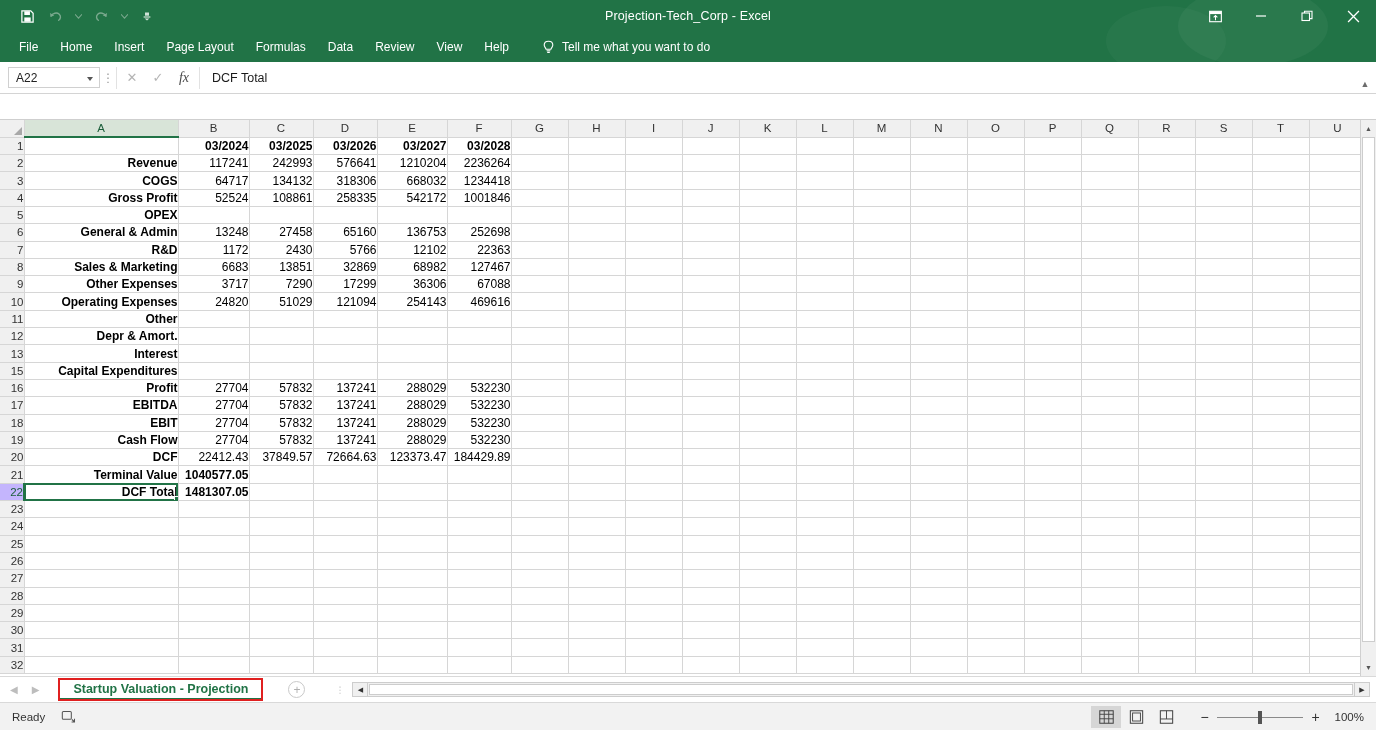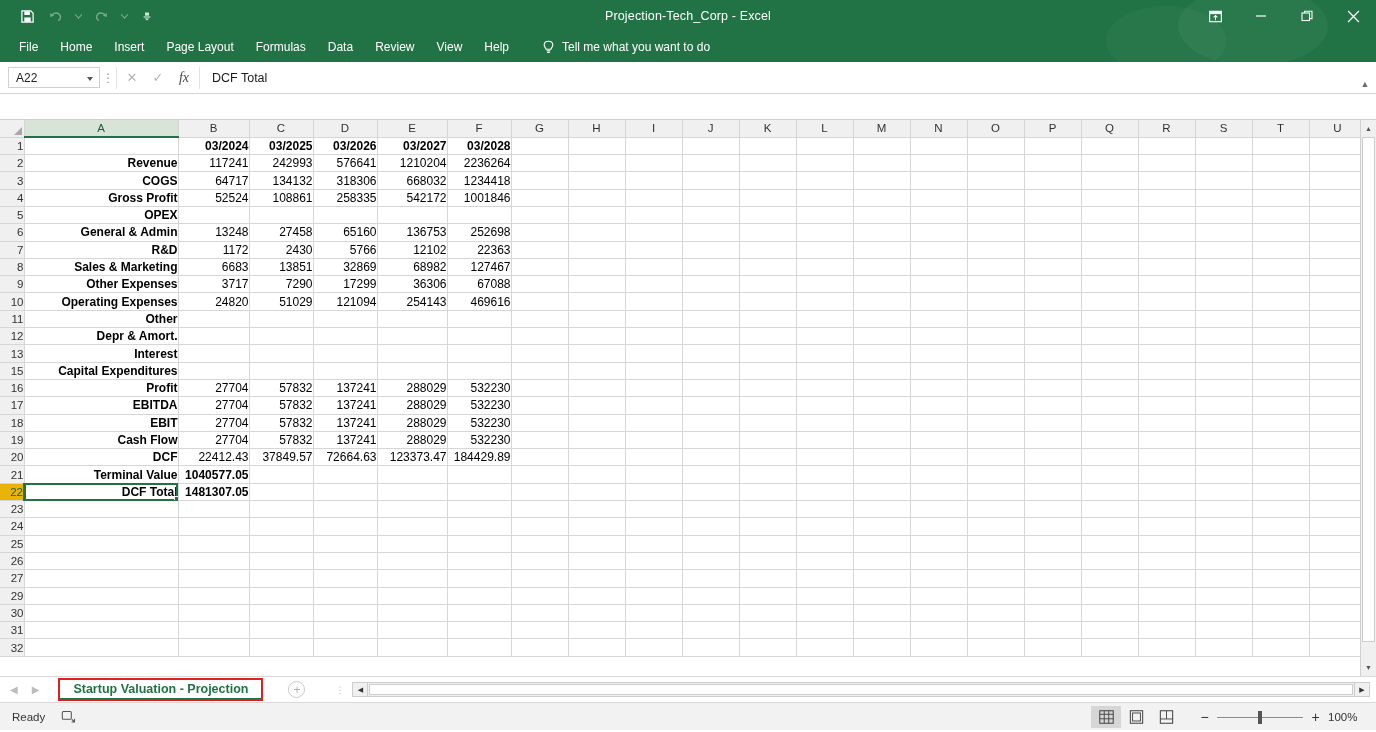--- a/index.html
+++ b/index.html
@@ -221,21 +221,21 @@
     background: #f0f0f0;
     color: #323232;
     font-weight: normal;
     font-size: 11.5px;
     text-align: right;
     padding-right: 5px;
     border-right: 1px solid #b6b6b6;
     border-bottom: 1px solid #c4c4c4;
   }
   th.rowhead.sel {
-    background: #eab308;
+    background: #c4b5fd;
     color: #1b5e3a;
     border-right: 2px solid #217346;
   }
   td.cell {
     background: #ffffff;
     padding: 0 3px;
   }
   td.lbl { font-weight: bold; text-align: right; padding-left: 6px; }
   td.num { text-align: right; padding-right: 4px; }
   td.num.b { font-weight: bold; text-align: right; }
@@ -385,21 +385,21 @@
   .zoom-line {
     position: absolute; left: 0; right: 0; top: 7px;
     height: 1px; background: #8a8a8a;
   }
   .zoom-handle {
     position: absolute;
     left: 41px; top: 1px;
     width: 4px; height: 13px;
     background: #555;
   }
-  .zoom-pct { width: 36px; text-align: left; color: #333; font-size: 11.5px; }
+  .zoom-pct { width: 36px; text-align: right; color: #333; font-size: 11.5px; }
 </style>
 </head>
 <body>
 
 <div class="titlebar">
   <div class="titlebar-deco"></div>
   <div class="titlebar-deco2"></div>
 
   <div class="qat">
     <div class="qat-btn">
@@ -1179,20 +1179,44 @@
           <td class="cell"></td>
           <td class="cell"></td>
           <td class="cell"></td>
           <td class="cell"></td>
           <td class="cell"></td>
           <td class="cell"></td>
           <td class="cell"></td>
           <td class="cell"></td>
         </tr>
         <tr>
+          <th class="rowhead">28</th>
+          <td class="cell"></td>
+          <td class="cell"></td>
+          <td class="cell"></td>
+          <td class="cell"></td>
+          <td class="cell"></td>
+          <td class="cell"></td>
+          <td class="cell"></td>
+          <td class="cell"></td>
+          <td class="cell"></td>
+          <td class="cell"></td>
+          <td class="cell"></td>
+          <td class="cell"></td>
+          <td class="cell"></td>
+          <td class="cell"></td>
+          <td class="cell"></td>
+          <td class="cell"></td>
+          <td class="cell"></td>
+          <td class="cell"></td>
+          <td class="cell"></td>
+          <td class="cell"></td>
+          <td class="cell"></td>
+        </tr>
+        <tr>
           <th class="rowhead">29</th>
           <td class="cell"></td>
           <td class="cell"></td>
           <td class="cell"></td>
           <td class="cell"></td>
           <td class="cell"></td>
           <td class="cell"></td>
           <td class="cell"></td>
           <td class="cell"></td>
           <td class="cell"></td>

